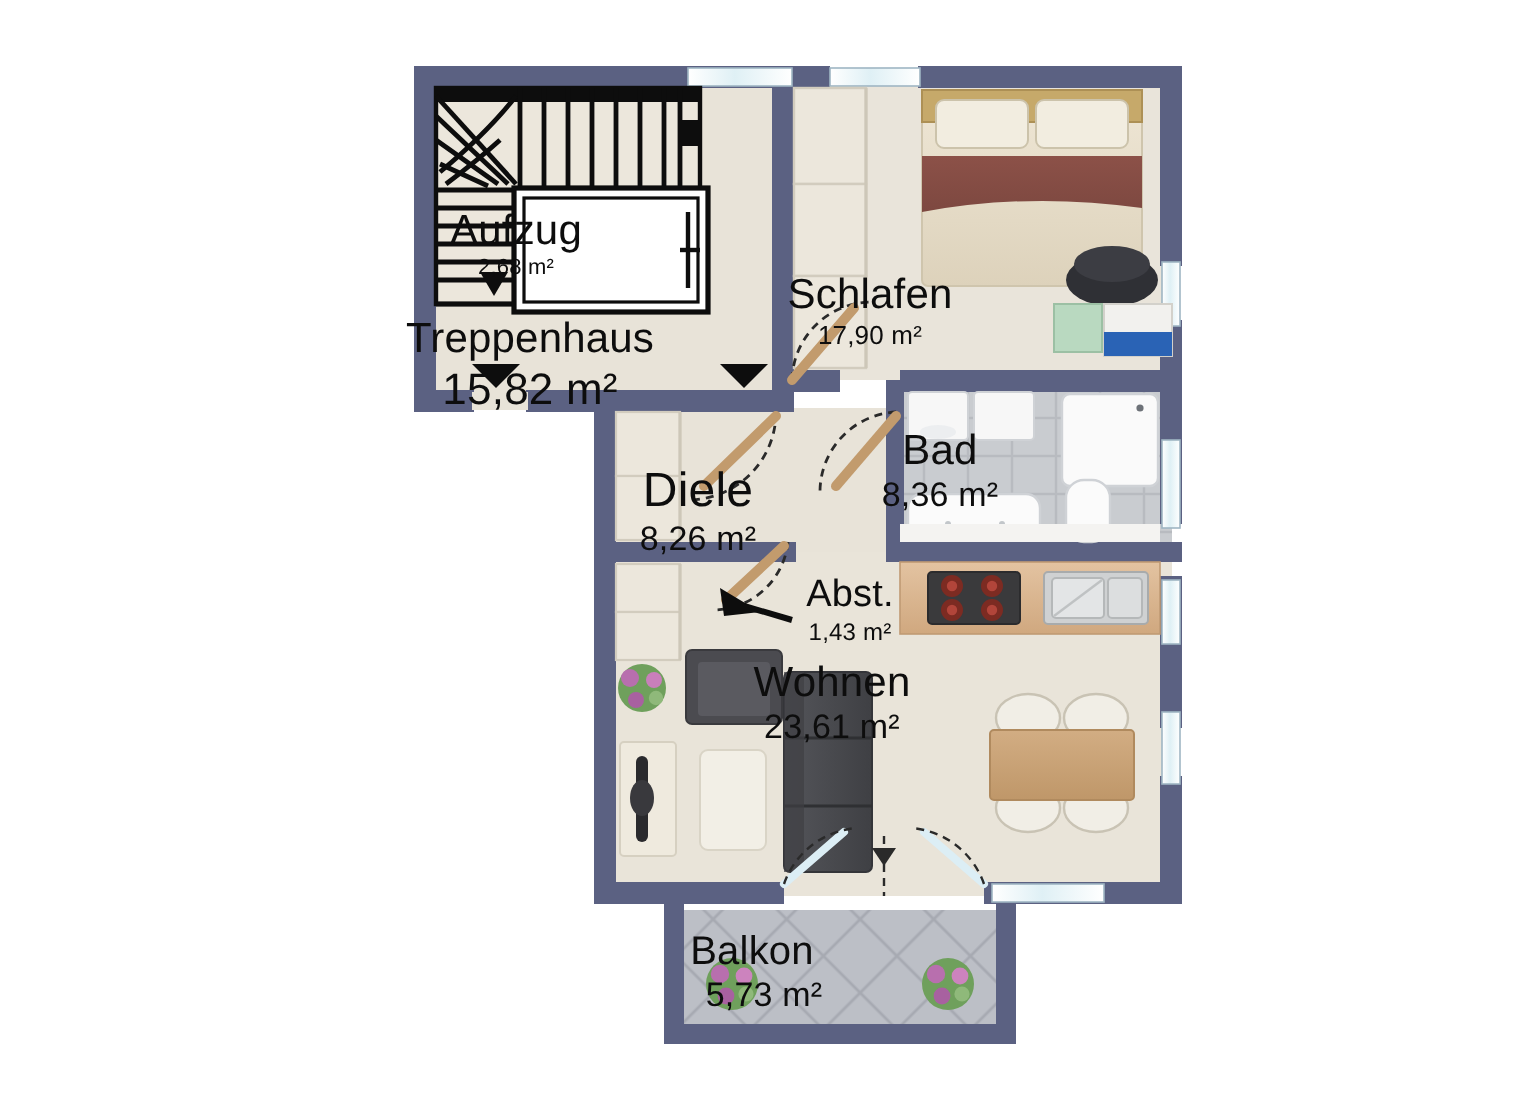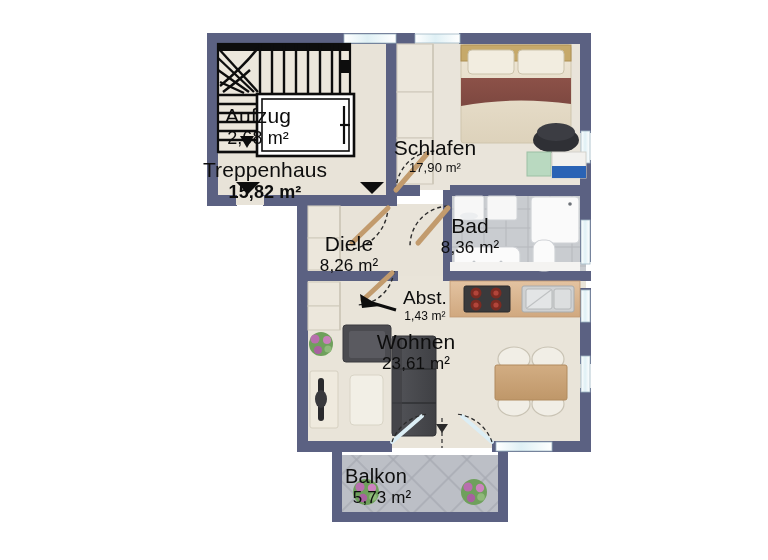--- a/index.html
+++ b/index.html
@@ -308,40 +308,40 @@
 
   <g>
     <line x1="318" y1="300" x2="352" y2="310" stroke="#0d0d0d" stroke-width="3"></line>
     <polygon points="316,294 336,306 318,308" fill="#0d0d0d"></polygon>
   </g>
 </svg>
 
 
 <div class="lbl c" style="left:258px;top:104px;">
   <span class="nm" style="font-size:21px;">Aufzug</span>
-  <span class="ar" style="font-size:18px;">2,68 m²</span>
+  <span class="ar" style="font-size:11px;">2,68 m²</span>
 </div>
 
 <div class="lbl c" style="left:265px;top:158px;">
   <span class="nm" style="font-size:21px;">Treppenhaus</span>
-  <span class="ar" style="font-size:18px;font-weight:bold;">15,82 m²</span>
+  <span class="ar" style="font-size:22px;">15,82 m²</span>
 </div>
 
 <div class="lbl c" style="left:435px;top:136px;">
   <span class="nm" style="font-size:21px;">Schlafen</span>
   <span class="ar" style="font-size:13px;">17,90 m²</span>
 </div>
 
 <div class="lbl c" style="left:470px;top:214px;">
   <span class="nm" style="font-size:21px;">Bad</span>
   <span class="ar" style="font-size:17px;">8,36 m²</span>
 </div>
 
 <div class="lbl c" style="left:349px;top:232px;">
-  <span class="nm" style="font-size:21px;">Diele</span>
+  <span class="nm" style="font-size:24px;">Diele</span>
   <span class="ar" style="font-size:17px;">8,26 m²</span>
 </div>
 
 <div class="lbl c" style="left:377px;top:287px;margin-left:48px;">
   <span class="nm" style="font-size:19px;">Abst.</span>
   <span class="ar" style="font-size:12px;">1,43 m²</span>
 </div>
 
 <div class="lbl c" style="left:416px;top:330px;">
   <span class="nm" style="font-size:21px;">Wohnen</span>

